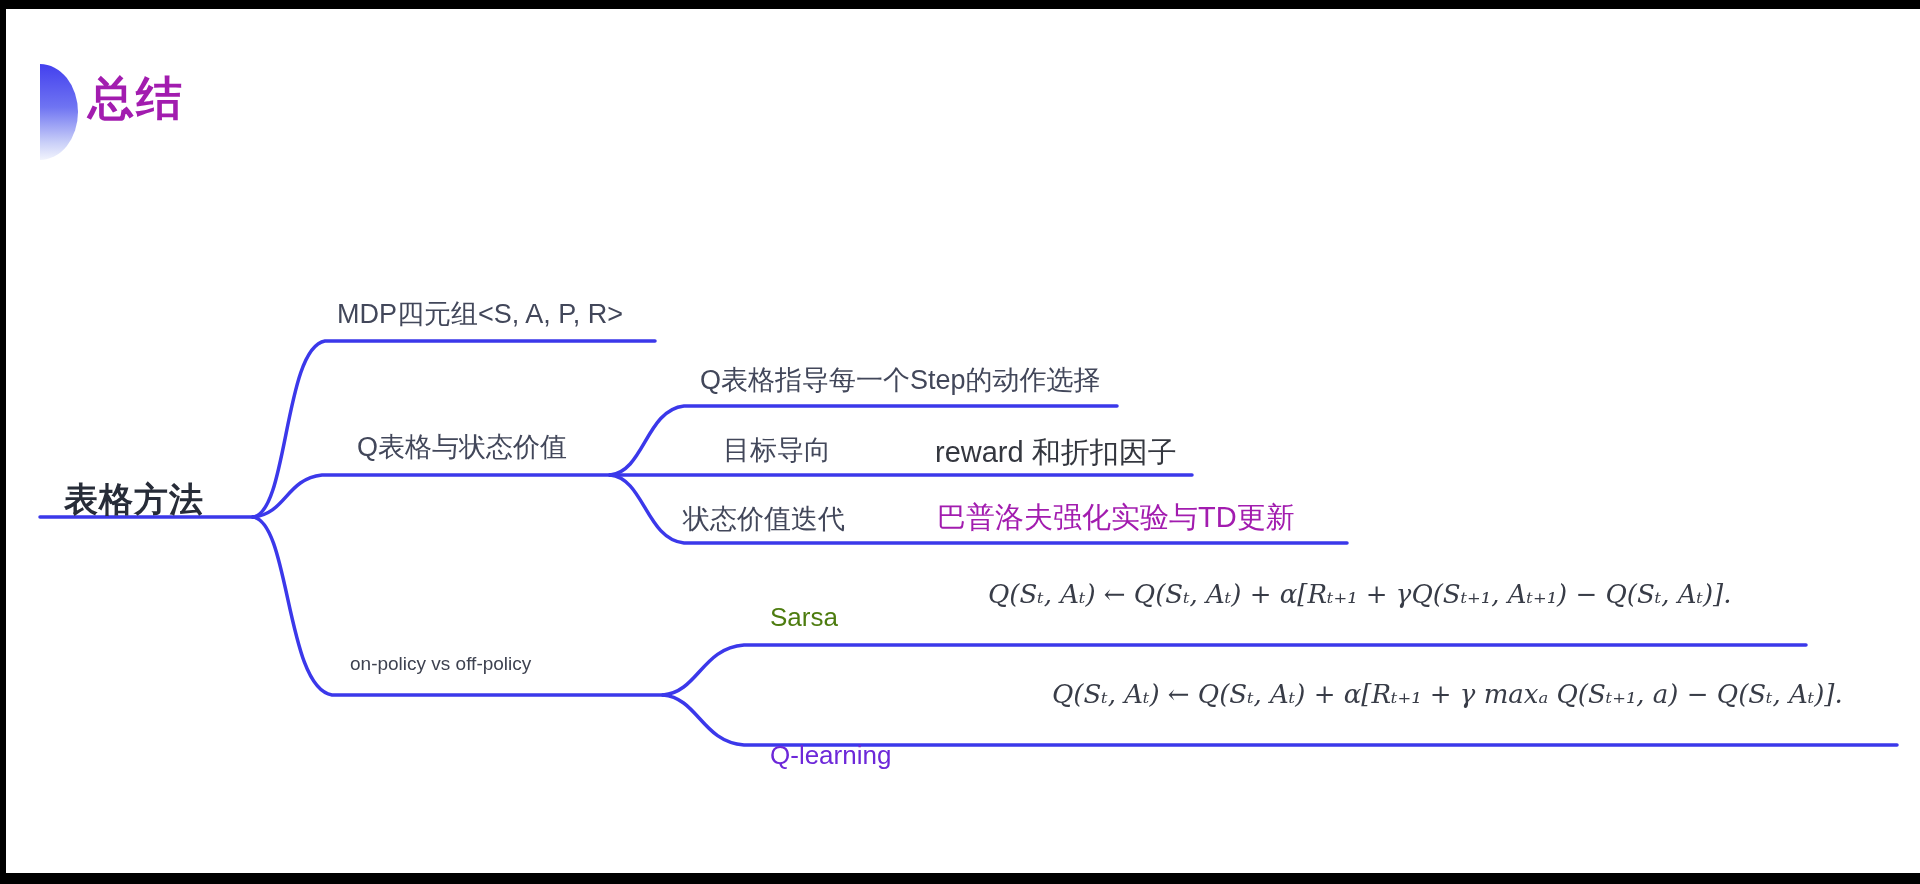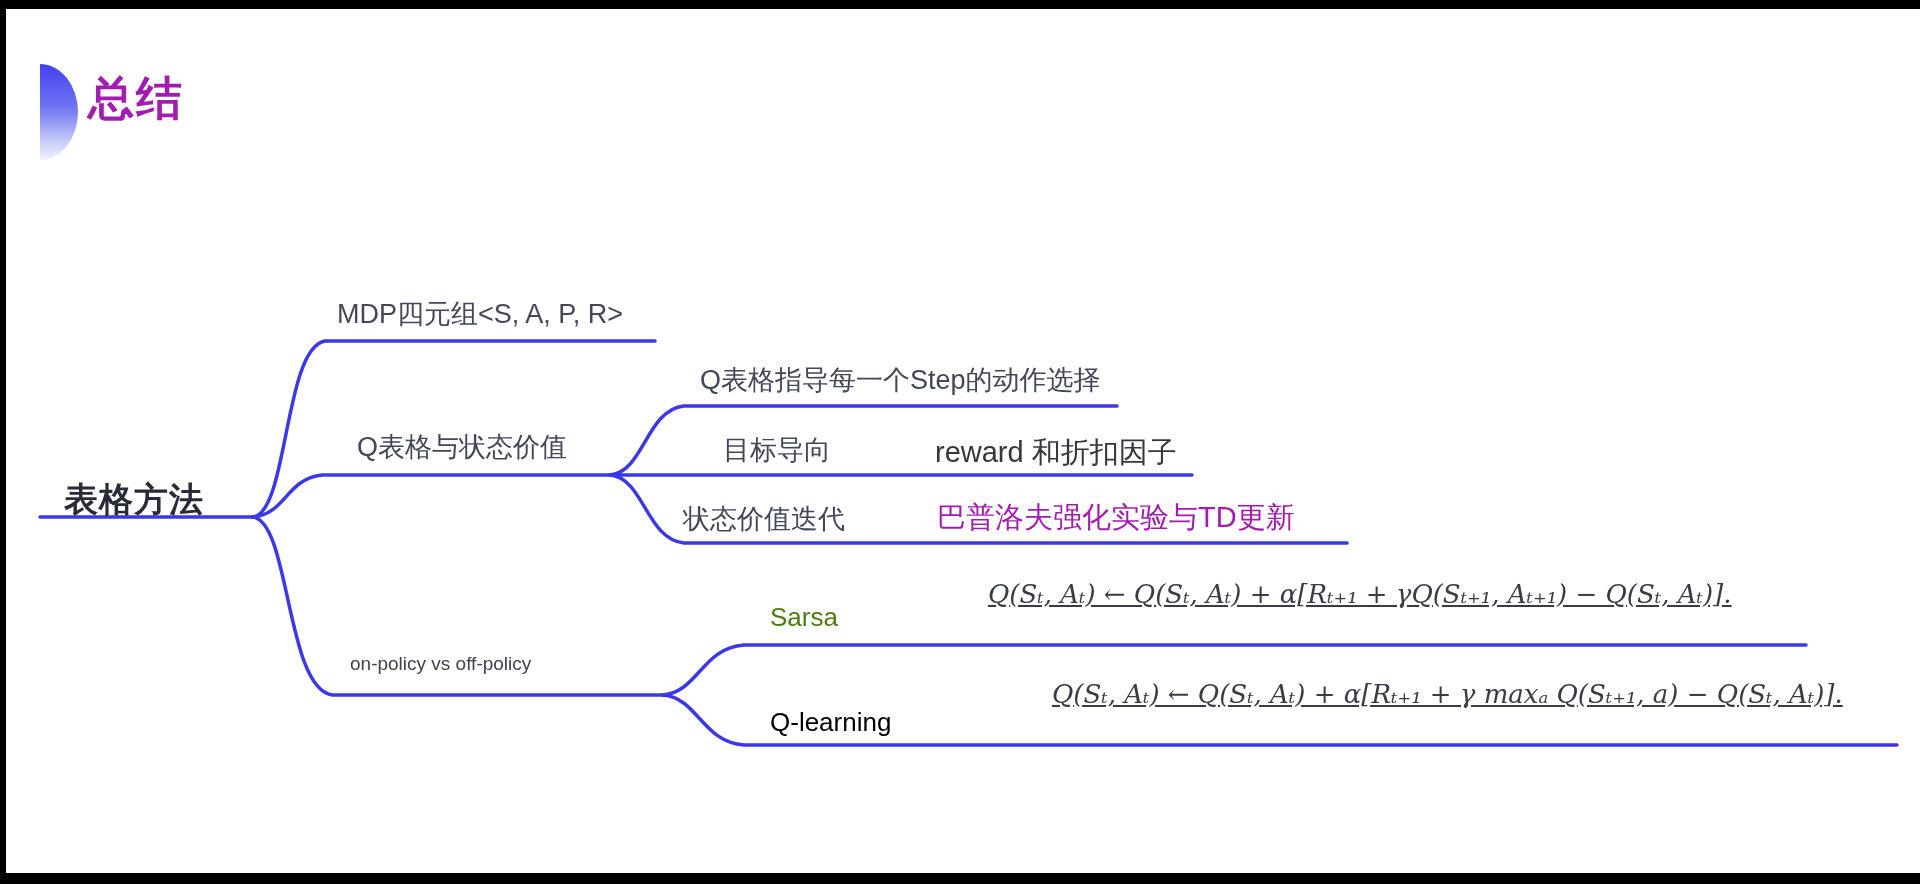--- a/index.html
+++ b/index.html
@@ -30,24 +30,24 @@
   .root-lbl{left:64px;top:450px;font-size:34px;font-weight:bold;color:#272c38;letter-spacing:1px;margin-top:27px;}
   .mdp-lbl{left:337px;top:296px;font-size:27px;}
   .qtable-lbl{left:357px;top:429px;font-size:27px;}
   .step-lbl{left:700px;top:362px;font-size:27px;}
   .goal-lbl{left:705px;top:432px;font-size:27px;margin-left:18px;}
   .goal-note{left:935px;top:433px;font-size:29px;color:#34373f;}
   .viter-lbl{left:683px;top:501px;font-size:27px;}
   .viter-note{left:937px;top:498px;font-size:29px;color:#a21caf;}
   .policy-lbl{left:350px;top:653px;font-size:19px;color:#3e4250;}
   .sarsa-lbl{left:770px;top:602px;font-size:26px;color:#4d7c0f;}
-  .qlearn-lbl{left:770px;top:707px;font-size:26px;color:#000000;text-align:center;}
+  .qlearn-lbl{left:770px;top:740px;font-size:26px;color:#6d28d9;text-align:center;}
   .formula{
     position:absolute;font-family:"DejaVu Serif",serif;font-style:italic;
-    font-size:26px;color:#383c47;white-space:nowrap;text-decoration:underline;
+    font-size:26px;color:#383c47;white-space:nowrap;
   }
   .sarsa-formula{left:988px;top:579px;}
   .qlearn-formula{left:1052px;top:679px;text-align:right;}
 </style>
 </head>
 <body>
 
 <div class="bar bar-top"></div>
 <div class="bar bar-bottom"></div>
 <div class="bar bar-left"></div>

